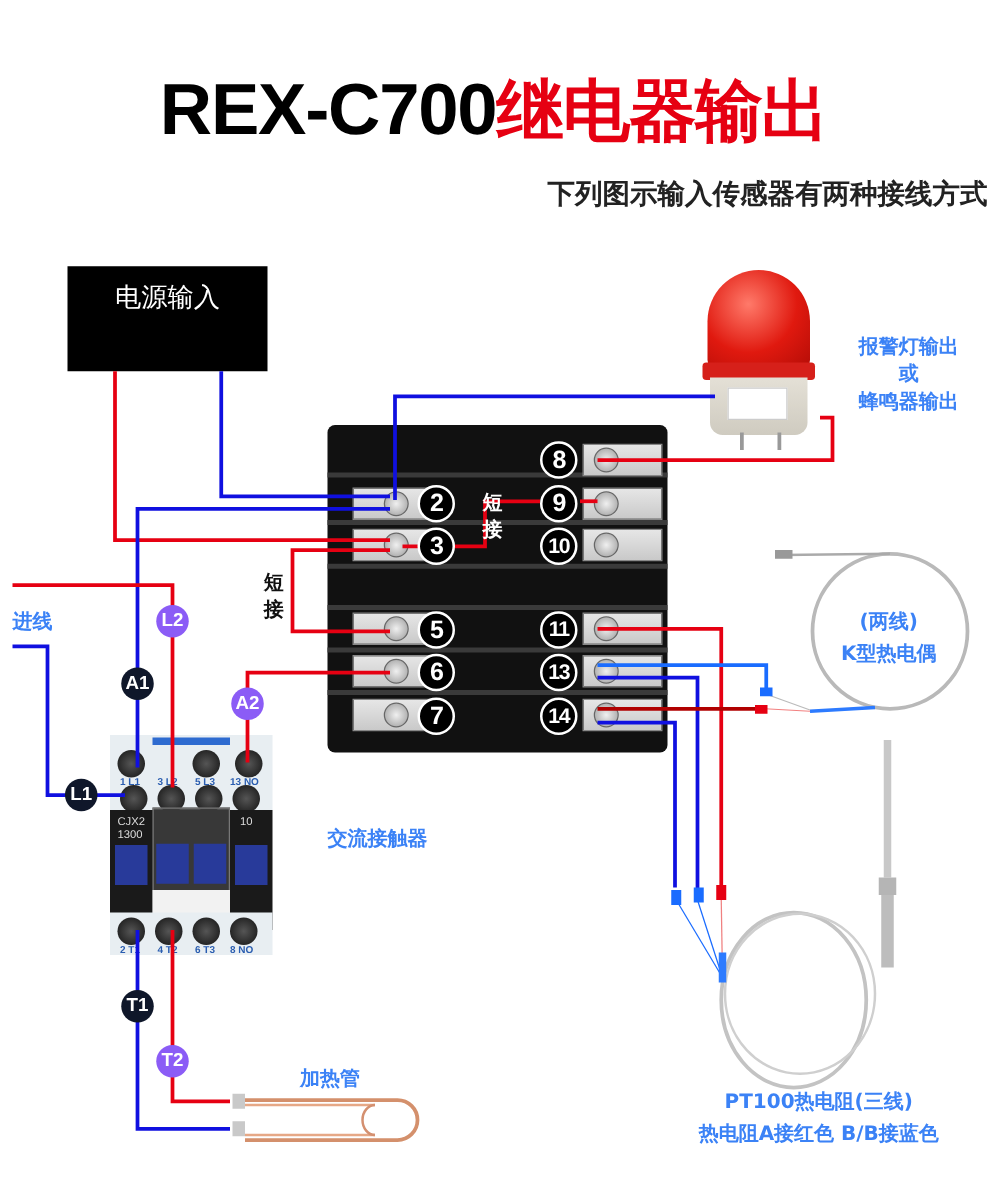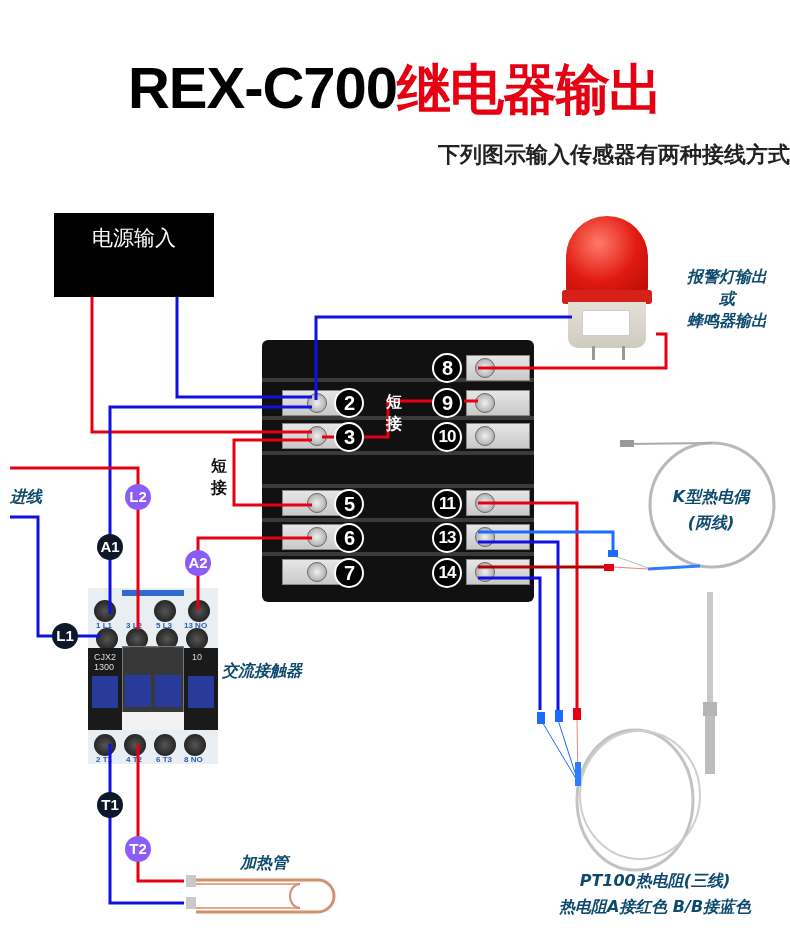--- a/index.html
+++ b/index.html
@@ -4,21 +4,21 @@
   <style>
     * { box-sizing: border-box; margin: 0; padding: 0; }
     html, body { width: 790px; height: 950px; background: #ffffff; overflow: hidden; }
     body { position: relative; font-family: "DejaVu Sans", "Liberation Sans", sans-serif; }
     .abs { position: absolute; }
     #title { left: 0; top: 52px; width: 790px; text-align: center; font-family: "Liberation Sans", sans-serif; font-weight: bold; font-size: 58px; letter-spacing: -1px; line-height: 72px; }
     #title .black { color: #000; }
     #title .red { color: #e60012; font-family: "DejaVu Sans", sans-serif; font-size: 54px; }
     #subtitle { left: 0; top: 140px; width: 790px; text-align: right; font-size: 22px; color: #222; font-weight: bold; }
     #power-box { left: 54px; top: 213px; width: 160px; height: 84px; background: #000; color: #fff; text-align: center; font-size: 21px; line-height: 30px; padding-top: 10px; }
-    .lbl { font-size: 16px; color: #0c4a6e; font-weight: bold; line-height: 22px; font-style: italic; }
+    .lbl { font-size: 16px; color: #3b82f6; font-weight: bold; line-height: 22px; }
     .wire-svg { left: 0; top: 0; width: 790px; height: 950px; }
     .badge { position: absolute; width: 26px; height: 26px; border-radius: 50%; color: #fff; font-family: "Liberation Sans", sans-serif; font-weight: bold; font-size: 15px; text-align: center; line-height: 26px; }
     .badge.blue { background: #0f172a; }
     .badge.red { background: #8b5cf6; }
     .tnum { position: absolute; width: 30px; height: 30px; border-radius: 50%; background: #000; border: 2px solid #fff; color: #fff; font-family: "Liberation Sans", sans-serif; font-weight: bold; font-size: 20px; text-align: center; line-height: 26px; letter-spacing: -1px; }
     .tnum.two { font-size: 17px; }
     #controller { left: 262px; top: 340px; width: 272px; height: 262px; background: #111; border-radius: 6px; }
     .rail { position: absolute; left: 262px; width: 272px; height: 4px; background: #3a3a3a; }
     .term { position: absolute; width: 64px; height: 26px; background: linear-gradient(#e6e6e6, #c9c9c9); border: 1px solid #888; }
     .screw { position: absolute; width: 20px; height: 20px; border-radius: 50%; background: radial-gradient(#f0f0f0, #9a9a9a); border: 1px solid #666; }
@@ -243,25 +243,25 @@
 
 <div class="abs lbl" style="left:10px;top:486px">进线</div>
 
 <div class="abs lbl" style="left:664px;top:266px;width:126px;text-align:center">
   <div>报警灯输出</div>
   <div>或</div>
   <div>蜂鸣器输出</div>
 </div>
 
 <div class="abs lbl" style="left:646px;top:484px;width:130px;text-align:center;line-height:26px">
+  <div>(两线)</div>
   <div>K型热电偶</div>
-  <div>(两线)</div>
-</div>
-
-<div class="abs lbl" style="left:222px;top:658px;width:160px;line-height:26px">
+</div>
+
+<div class="abs lbl" style="left:222px;top:658px;width:160px;text-align:center;line-height:26px">
   <div>交流接触器</div>
 </div>
 
 <div class="abs lbl" style="left:240px;top:852px">加热管</div>
 
 <div class="abs lbl" style="left:520px;top:868px;width:270px;text-align:center;line-height:26px">
   <div>PT100热电阻(三线)</div>
   <div>热电阻A接红色  B/B接蓝色</div>
 </div>
 

